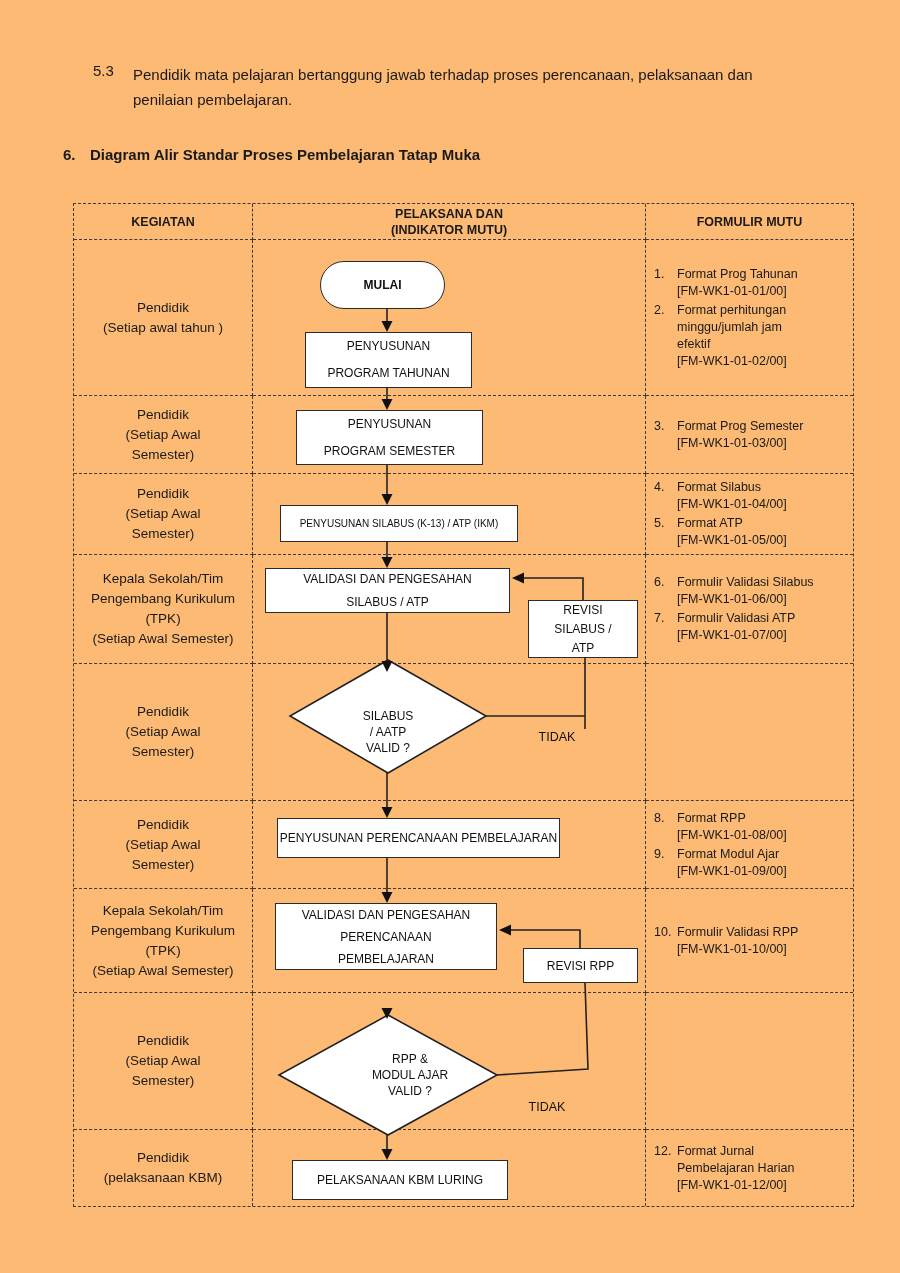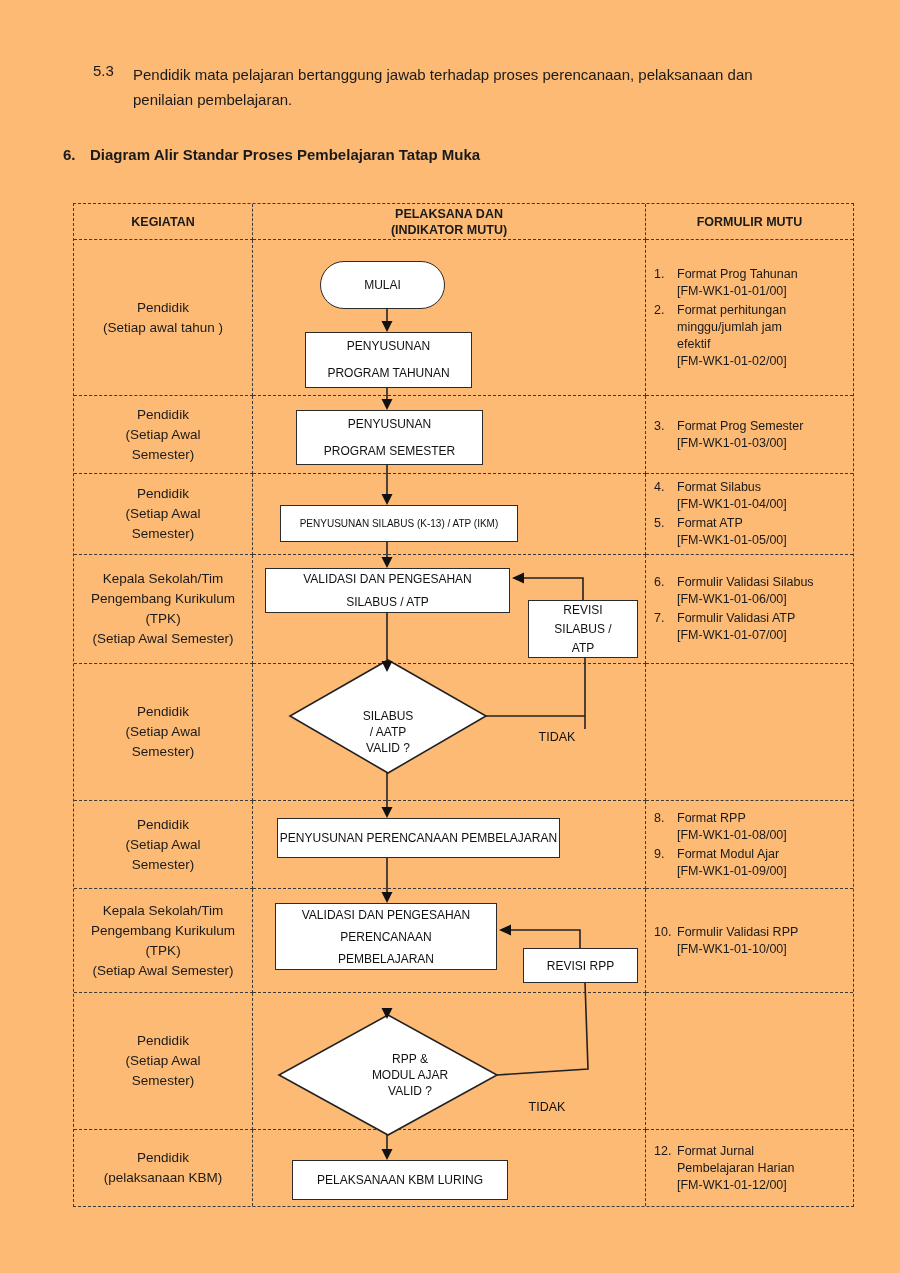--- a/index.html
+++ b/index.html
@@ -25,21 +25,21 @@
   .c1{font-size:13.5px;line-height:20px;text-align:center;white-space:pre-line;}
   .c3{flex-direction:column;align-items:flex-start;justify-content:center;padding:4px 2px 4px 8px;}
   .fitem{display:flex;font-size:12.5px;line-height:17px;text-align:left;margin:1px 0;}
   .fnum{min-width:23px;}
   .ftext{white-space:pre-line;}
   
   .flow-svg{position:absolute;left:0;top:0;width:900px;height:1273px;pointer-events:none;}
   .fbox{position:absolute;box-sizing:border-box;border:1.6px solid #2b2b2b;background:#fff;
         display:flex;align-items:center;justify-content:center;text-align:center;
         white-space:pre-line;font-size:12px;line-height:16px;color:#111;}
-  .stadium{border-radius:25px;}
+  .stadium{border-radius:25px;font-weight:bold;}
   .dlabel{position:absolute;transform:translate(-50%,-50%);text-align:center;font-size:12px;
           line-height:16px;white-space:pre-line;color:#111;}
   .tidak{position:absolute;transform:translate(-50%,-50%);font-size:12.5px;color:#111;}
 </style>
 </head>
 <body>
 
 <div class="page">
 
   <div class="para">

